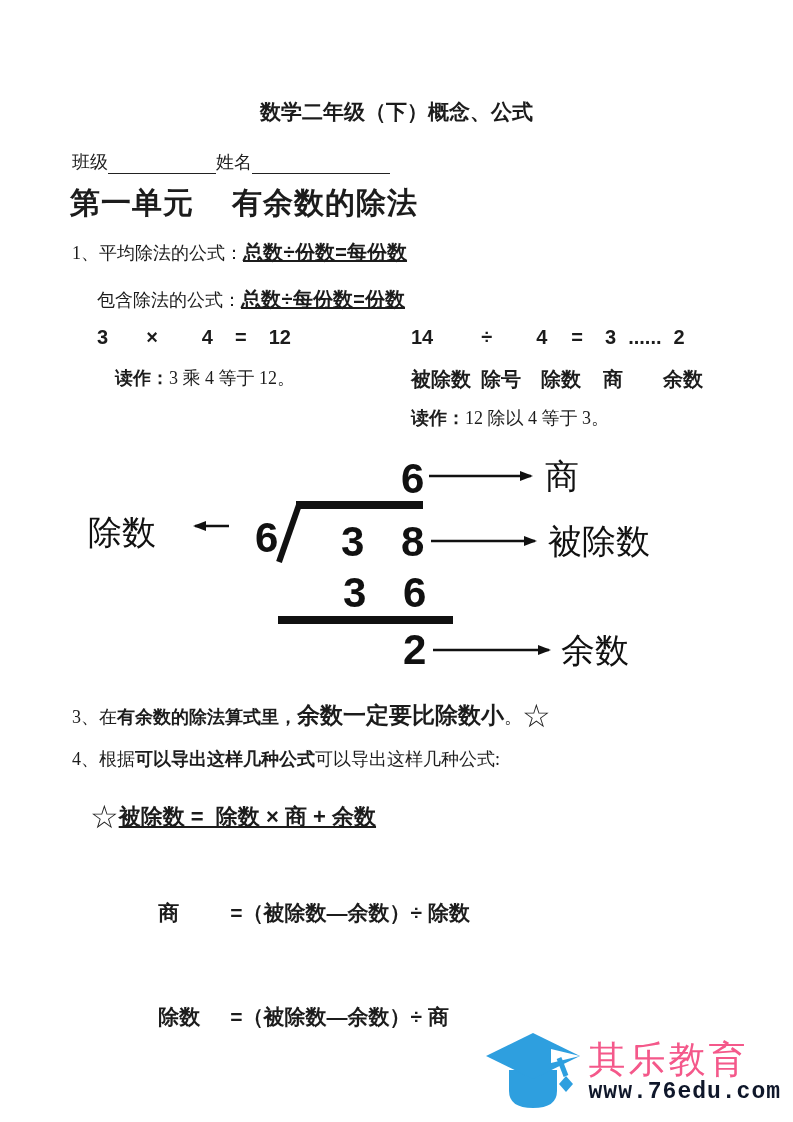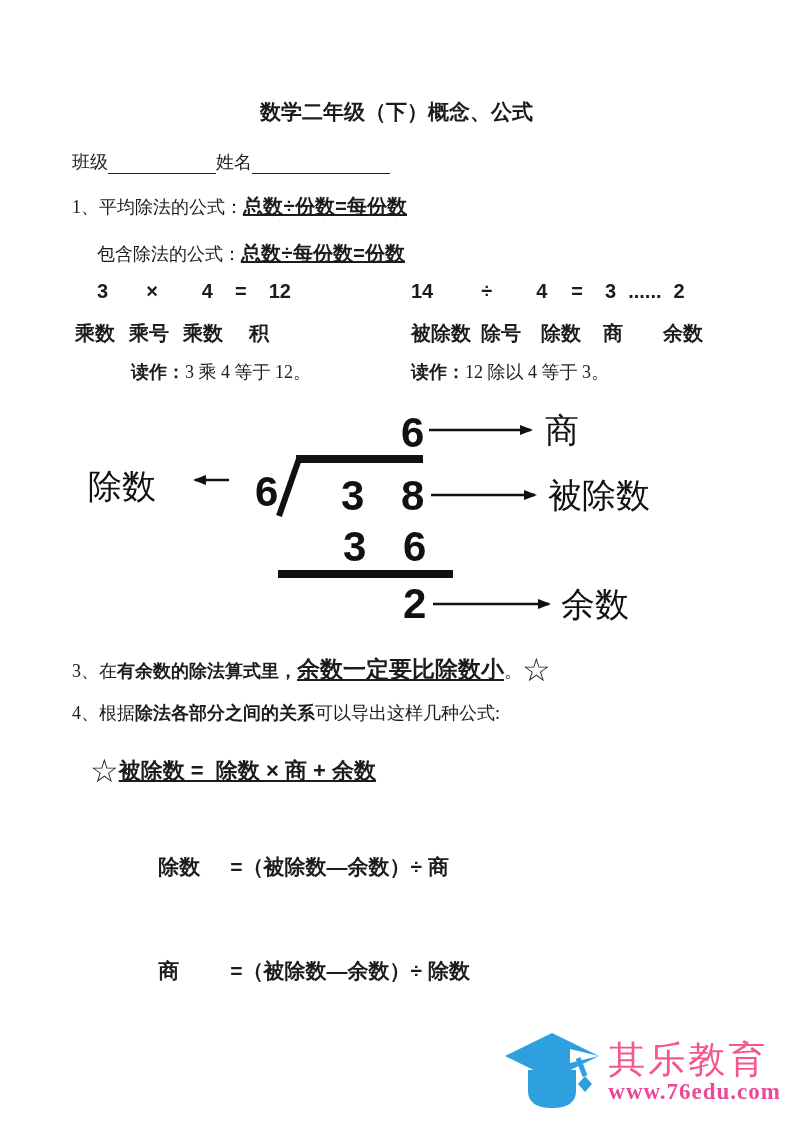--- a/index.html
+++ b/index.html
@@ -51,21 +51,21 @@
   .eq-lbl { font-weight:bold; font-size:20px; }
   .eq-read { font-size:18px; }
   .eq-read .read-lbl { font-weight:bold; }
   
   .division-figure { margin:6px 0 0 83px; height:235px; }
   .dd-num  { font:bold 42px "Liberation Sans","DejaVu Sans",sans-serif; fill:#111; }
   .dd-lbl  { font:34px "Liberation Serif","DejaVu Serif",serif; fill:#111; }
   .dd-line { stroke:#111; }
   .item3 { margin:16px 0 0 72px; line-height:1.35; }
   .item3 .highlight {
-    font-size:23px; font-weight:bold; text-decoration:underline;
+    font-size:23px; font-weight:bold; 
   }
   .star-glyph { font-size:32px; font-weight:normal; vertical-align:-4px; }
   .item4 { margin:8px 0 0 72px; }
   .star-formula { margin:8px 0 0 74px; white-space:pre; }
   .star-formula .main {
     font-weight:bold; font-size:22px; text-decoration:underline;
     font-family:"Liberation Sans","DejaVu Sans",sans-serif;
   }
   .formula-line {
     margin-left:135px; margin-top:14px; line-height:30px;
@@ -78,62 +78,59 @@
     position:absolute; right:12px; bottom:8px;
     display:flex; align-items:center;
   }
   .wm-text { margin-left:6px; }
   .wm-brand {
     color:#F4588A; font-weight:normal; font-size:37px; line-height:40px;
     letter-spacing:3px;
     font-family:"Liberation Sans","DejaVu Sans",sans-serif;
   }
   .wm-url {
-    color:#ec4899; font-weight:bold; font-size:23px; line-height:24px;
+    color:#0f172a; font-weight:bold; font-size:23px; line-height:24px;
     letter-spacing:1px;
-    font-family:Liberation Serif, serif;
+    font-family:Liberation Mono, monospace;
   }
 </style>
 </head>
 <body>
 
 <div class="page">
 
   <div class="doc-title">数学二年级（下）概念、公式</div>
 
   <div class="class-line">
     <span>班级</span><span class="blank-line blank-class"></span><span>姓名</span><span class="blank-line blank-name"></span>
   </div>
 
+  <div class="unit-heading">
+    <span>第一单元</span><span class="unit-title">有余数的除法</span>
+  </div>
 
   <p class="body-text item1">
     <span>1、平均除法的公式：</span><span class="formula-u">总数÷份数=每份数</span>
   </p>
 
   <p class="body-text item1b">
     <span>包含除法的公式：</span><span class="formula-u">总数÷每份数=份数</span>
   </p>
 
 
   <div class="equations">
     <div class="eq-col eq-left">
       <div class="eq-row">
         <span class="eq-num" style="margin-left:22px">3</span>
         <span class="eq-num" style="margin-left:34px">×</span>
         <span class="eq-num" style="margin-left:40px">4</span>
         <span class="eq-num" style="margin-left:18px">=</span>
         <span class="eq-num" style="margin-left:18px">12</span>
       </div>
-      <div class="eq-row">
-        <span class="eq-lbl">乘数</span>
-        <span class="eq-lbl" style="margin-left:10px">乘号</span>
-        <span class="eq-lbl" style="margin-left:10px">乘数</span>
-        <span class="eq-lbl" style="margin-left:22px">积</span>
-      </div>
-      <div class="eq-row eq-read" style="margin-left:56px">
+      <div class="eq-row eq-read" style="margin-left:40px">
         <span class="read-lbl">读作：</span><span>3 乘 4 等于 12。</span>
       </div>
     </div>
     <div class="eq-col eq-right">
       <div class="eq-row">
         <span class="eq-num">14</span>
         <span class="eq-num" style="margin-left:44px">÷</span>
         <span class="eq-num" style="margin-left:40px">4</span>
         <span class="eq-num" style="margin-left:20px">=</span>
         <span class="eq-num" style="margin-left:18px">3</span>
@@ -185,32 +182,32 @@
       <line class="dd-line" x1="350" y1="206" x2="466" y2="206" stroke-width="2.5" marker-end="url(#arr)"></line>
       <text class="dd-lbl" x="478" y="218">余数</text>
     </svg>
   </div>
 
   <p class="body-text item3">
     <span>3、在</span><span class="bold">有余数的除法算式里，</span><span class="highlight">余数一定要比除数小</span><span>。</span><span class="star-glyph">☆</span>
   </p>
 
   <p class="body-text item4">
-    <span>4、根据</span><span class="bold">除法各部分之间的关系</span><span>可以导出这样几种公式:</span>
+    <span>4、根据</span><span class="bold">可以导出这样几种公式</span><span>可以导出这样几种公式:</span>
   </p>
 
   <div class="star-formula">
     <span class="star-glyph">☆</span><span class="main">被除数 =  除数 × 商 + 余数</span>
   </div>
 
   <div class="formula-line">
+    <span class="f-label">商</span><span>=（被除数—余数）÷ 除数</span>
+  </div>
+  <div class="formula-line">
     <span class="f-label">除数</span><span>=（被除数—余数）÷ 商</span>
-  </div>
-  <div class="formula-line">
-    <span class="f-label">商</span><span>=（被除数—余数）÷ 除数</span>
   </div>
   <div class="formula-line">
     
   </div>
 
   <div class="watermark">
     <svg width="100" height="84" viewBox="0 0 100 84">
       <path d="M26,40 L74,40 L74,61 Q74,78 50,78 Q26,78 26,61 Z" fill="#2E9FDF"></path>
       <polygon points="50,3 97,26 50,49 3,26" fill="#2E9FDF"></polygon>
       <polygon points="97,26 68,19 68,33" fill="#ffffff"></polygon>

